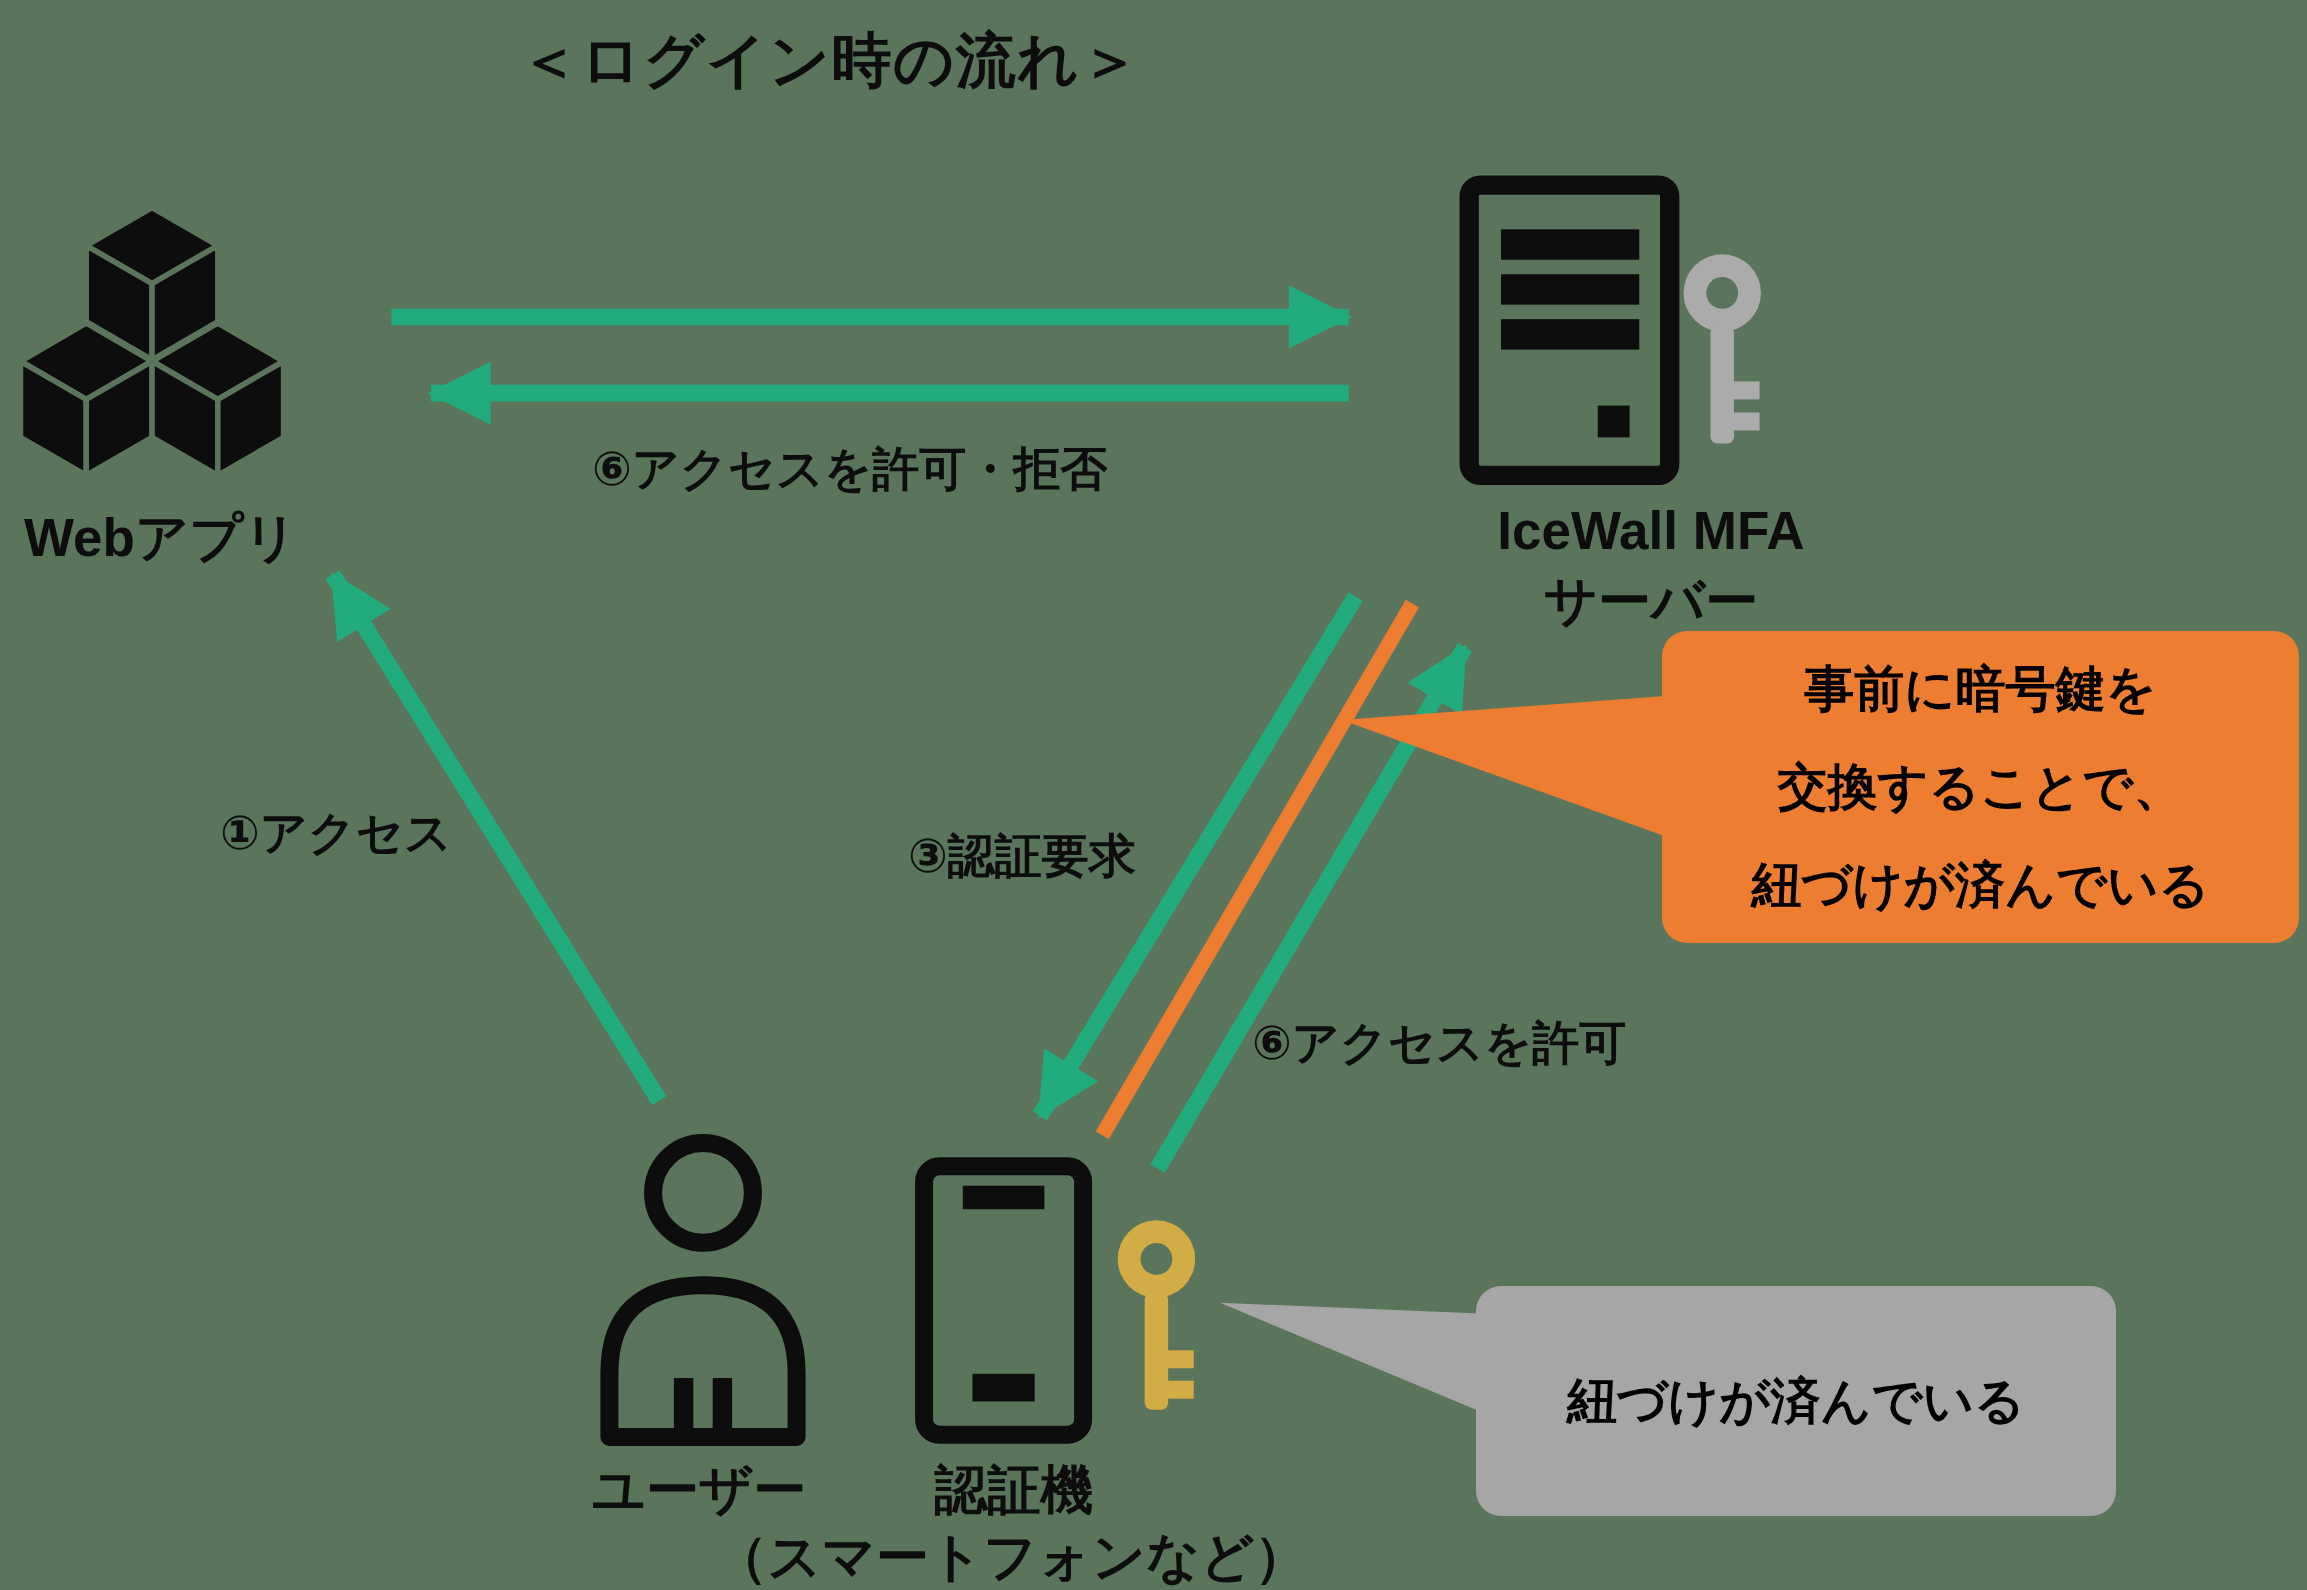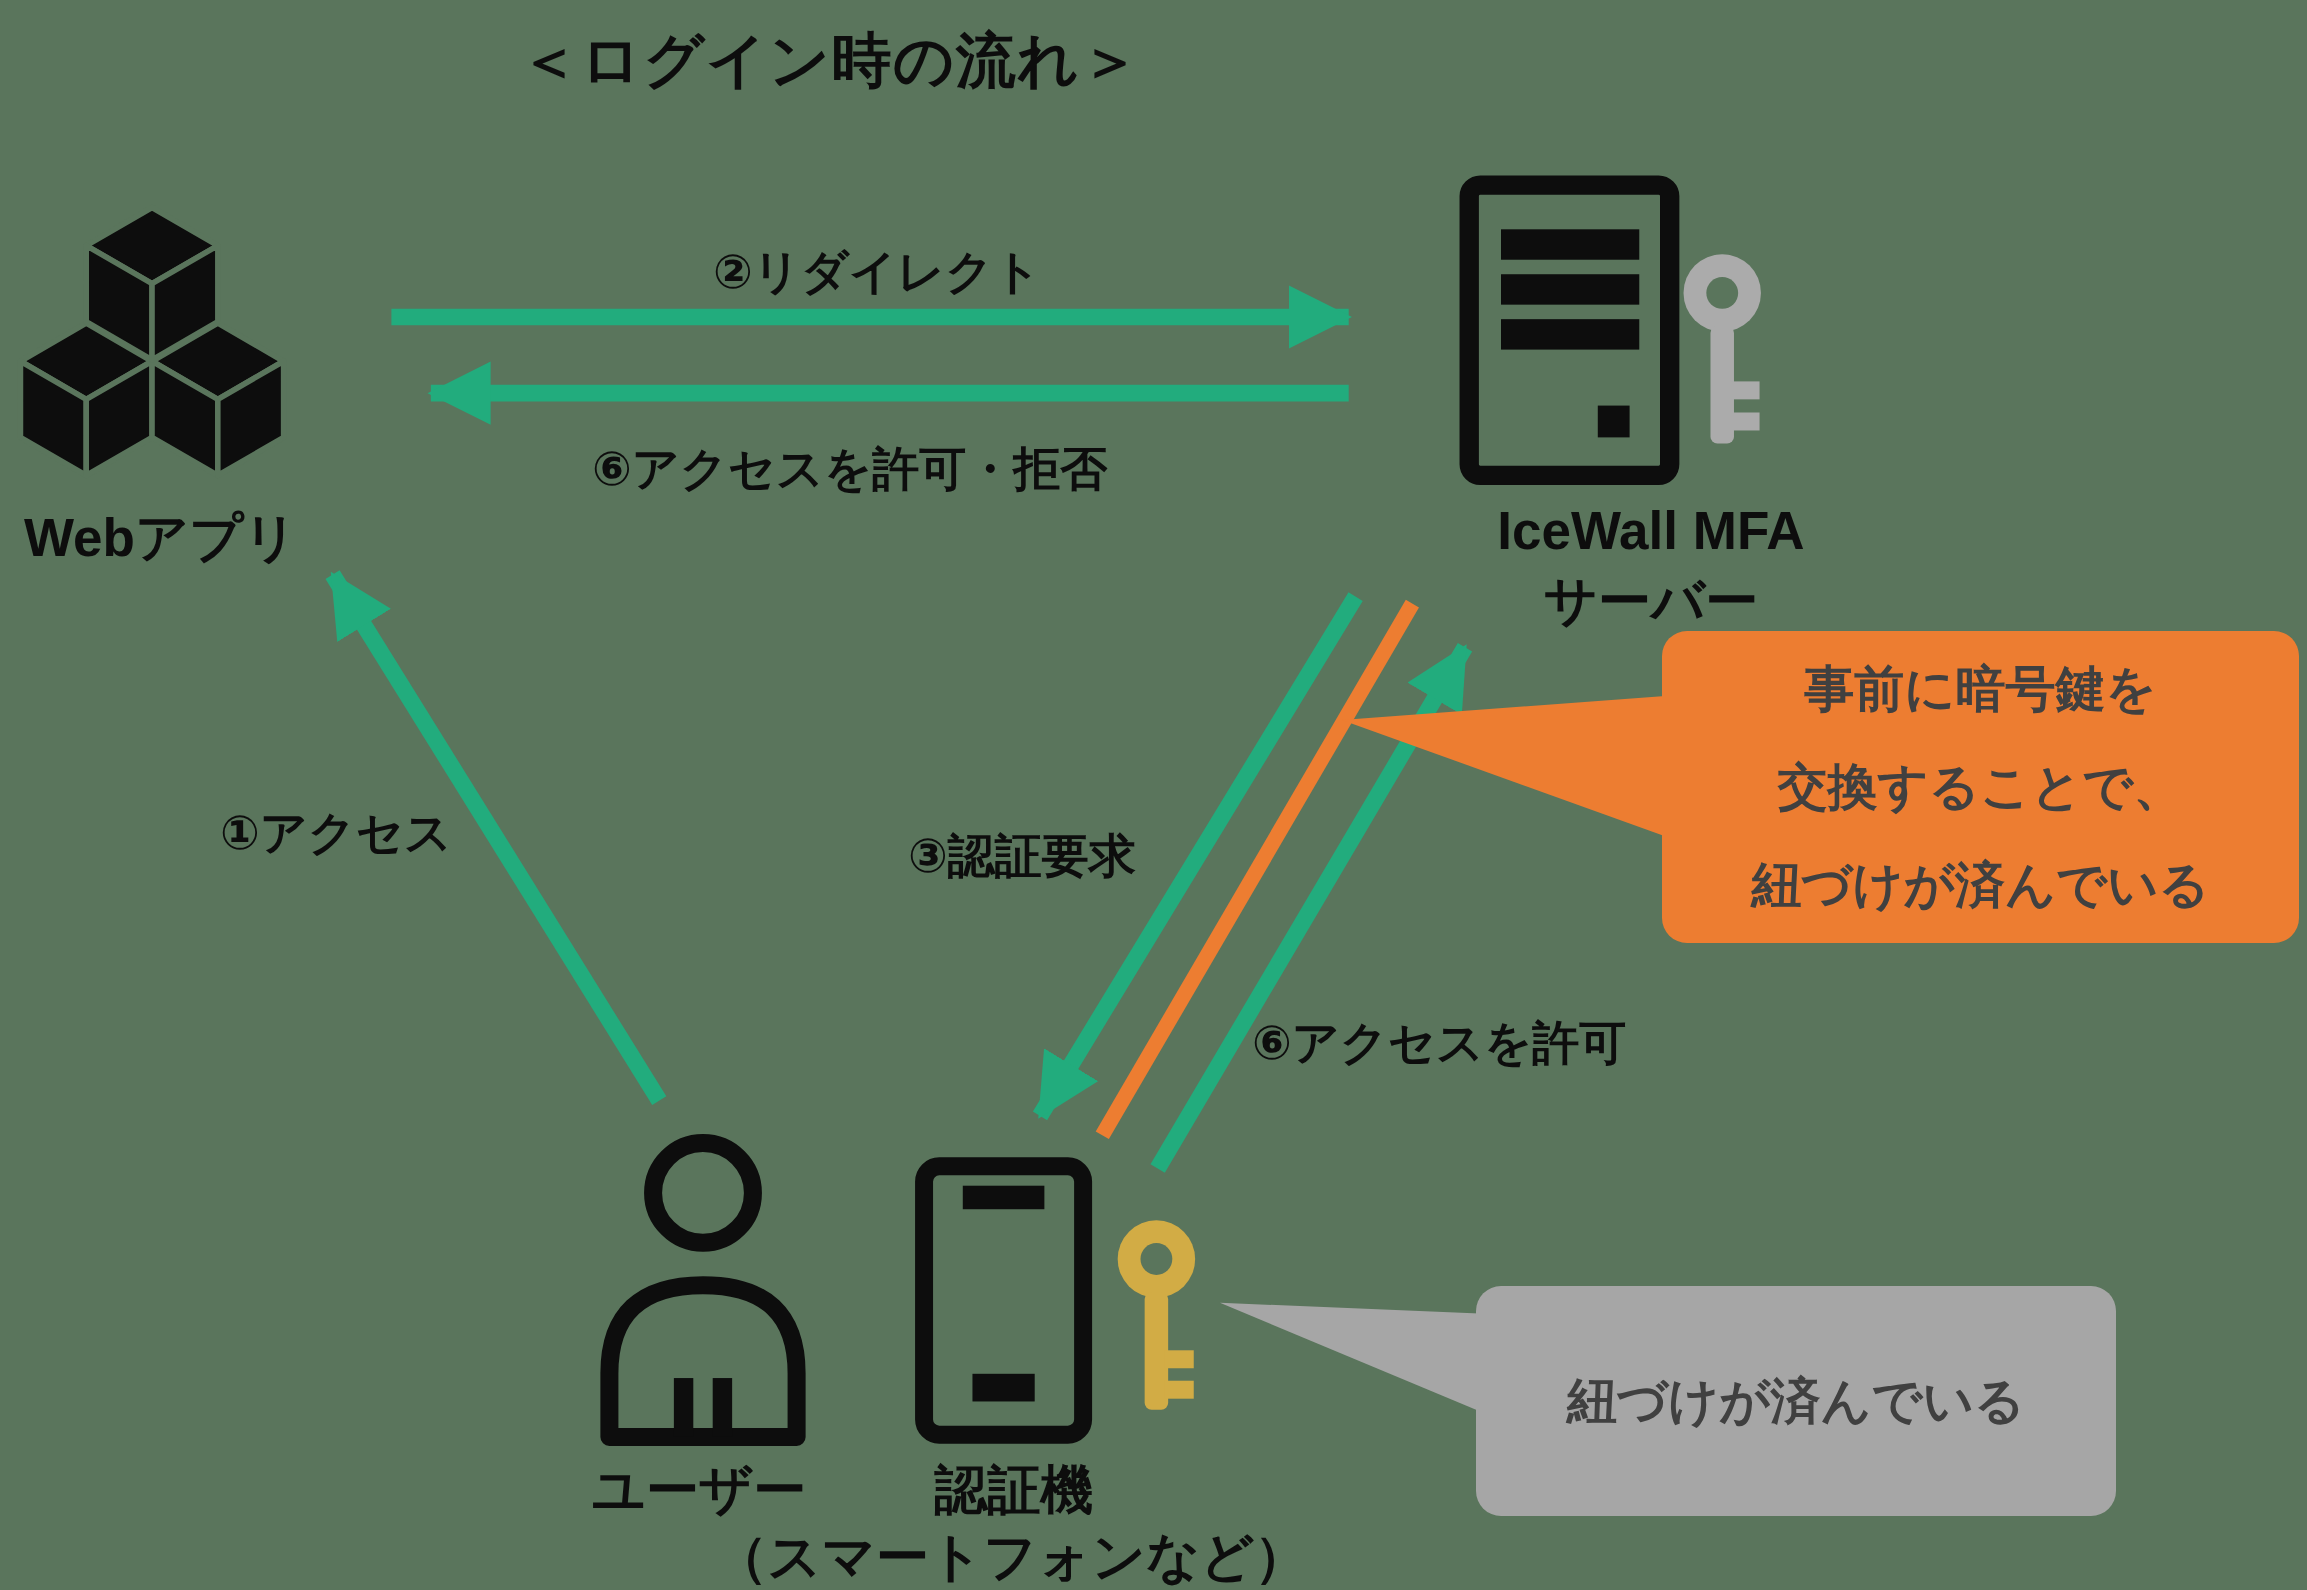--- a/index.html
+++ b/index.html
@@ -29,21 +29,21 @@
   .node-label{
     position:absolute;font-size:53px;font-weight:bold;color:var(--black);
     white-space:nowrap;
   }
   .centered{text-align:center;}
   .arrow-label{
     position:absolute;font-size:47px;font-weight:bold;color:var(--black);
     white-space:nowrap;
   }
   .callout{
-    position:absolute;border-radius:25px;color:#404040;
+    position:absolute;border-radius:25px;color:#000000;
     display:flex;flex-direction:column;justify-content:center;align-items:center;
     font-size:50px;font-weight:bold;line-height:98px;text-align:left;
   }
   .callout.orange{left:1662px;top:631px;width:637px;height:312px;background:var(--orange);}
   .callout.gray{left:1476px;top:1286px;width:640px;height:230px;background:var(--gray);}
   .icon-svg{position:absolute;overflow:visible;}
   .cube{fill:var(--black);stroke:var(--bg);stroke-width:8;stroke-linejoin:round;}
   .outline{fill:none;stroke:var(--black);stroke-width:26;}
   .outline-thick{fill:none;stroke:var(--black);stroke-width:28;}
   .fill-black{fill:var(--black);}
@@ -133,21 +133,20 @@
       <circle cx="352" cy="150" r="56" fill="#D2AC45"></circle>
       <circle cx="352" cy="150" r="23" fill="#5A755C"></circle>
       <rect x="335" y="198" width="34" height="170" rx="10" fill="#D2AC45"></rect>
       <rect x="364" y="282" width="42" height="26" fill="#D2AC45"></rect>
       <rect x="364" y="326" width="42" height="26" fill="#D2AC45"></rect>
     </g>
   </svg>
   <div class="node-label centered" style="left:841px;top:1455px;width:346px;">認証機</div>
   <div class="node-label centered" style="left:665px;top:1522px;width:692px;">（スマートフォンなど）</div>
 
-  <div class="arrow-label" style="left:713px;top:241px;">②リダイレクト</div>
   <div class="arrow-label" style="left:592px;top:438px;">⑥アクセスを許可・拒否</div>
   <div class="arrow-label" style="left:220px;top:802px;text-align:right;">①アクセス</div>
   <div class="arrow-label" style="left:908px;top:802px;margin-top:23px;">③認証要求</div>
   <div class="arrow-label" style="left:1252px;top:1012px;">⑥アクセスを許可</div>
 
   <div class="callout orange">
     <div>事前に暗号鍵を</div>
     <div>交換することで、</div>
     <div>紐づけが済んでいる</div>
   </div>

